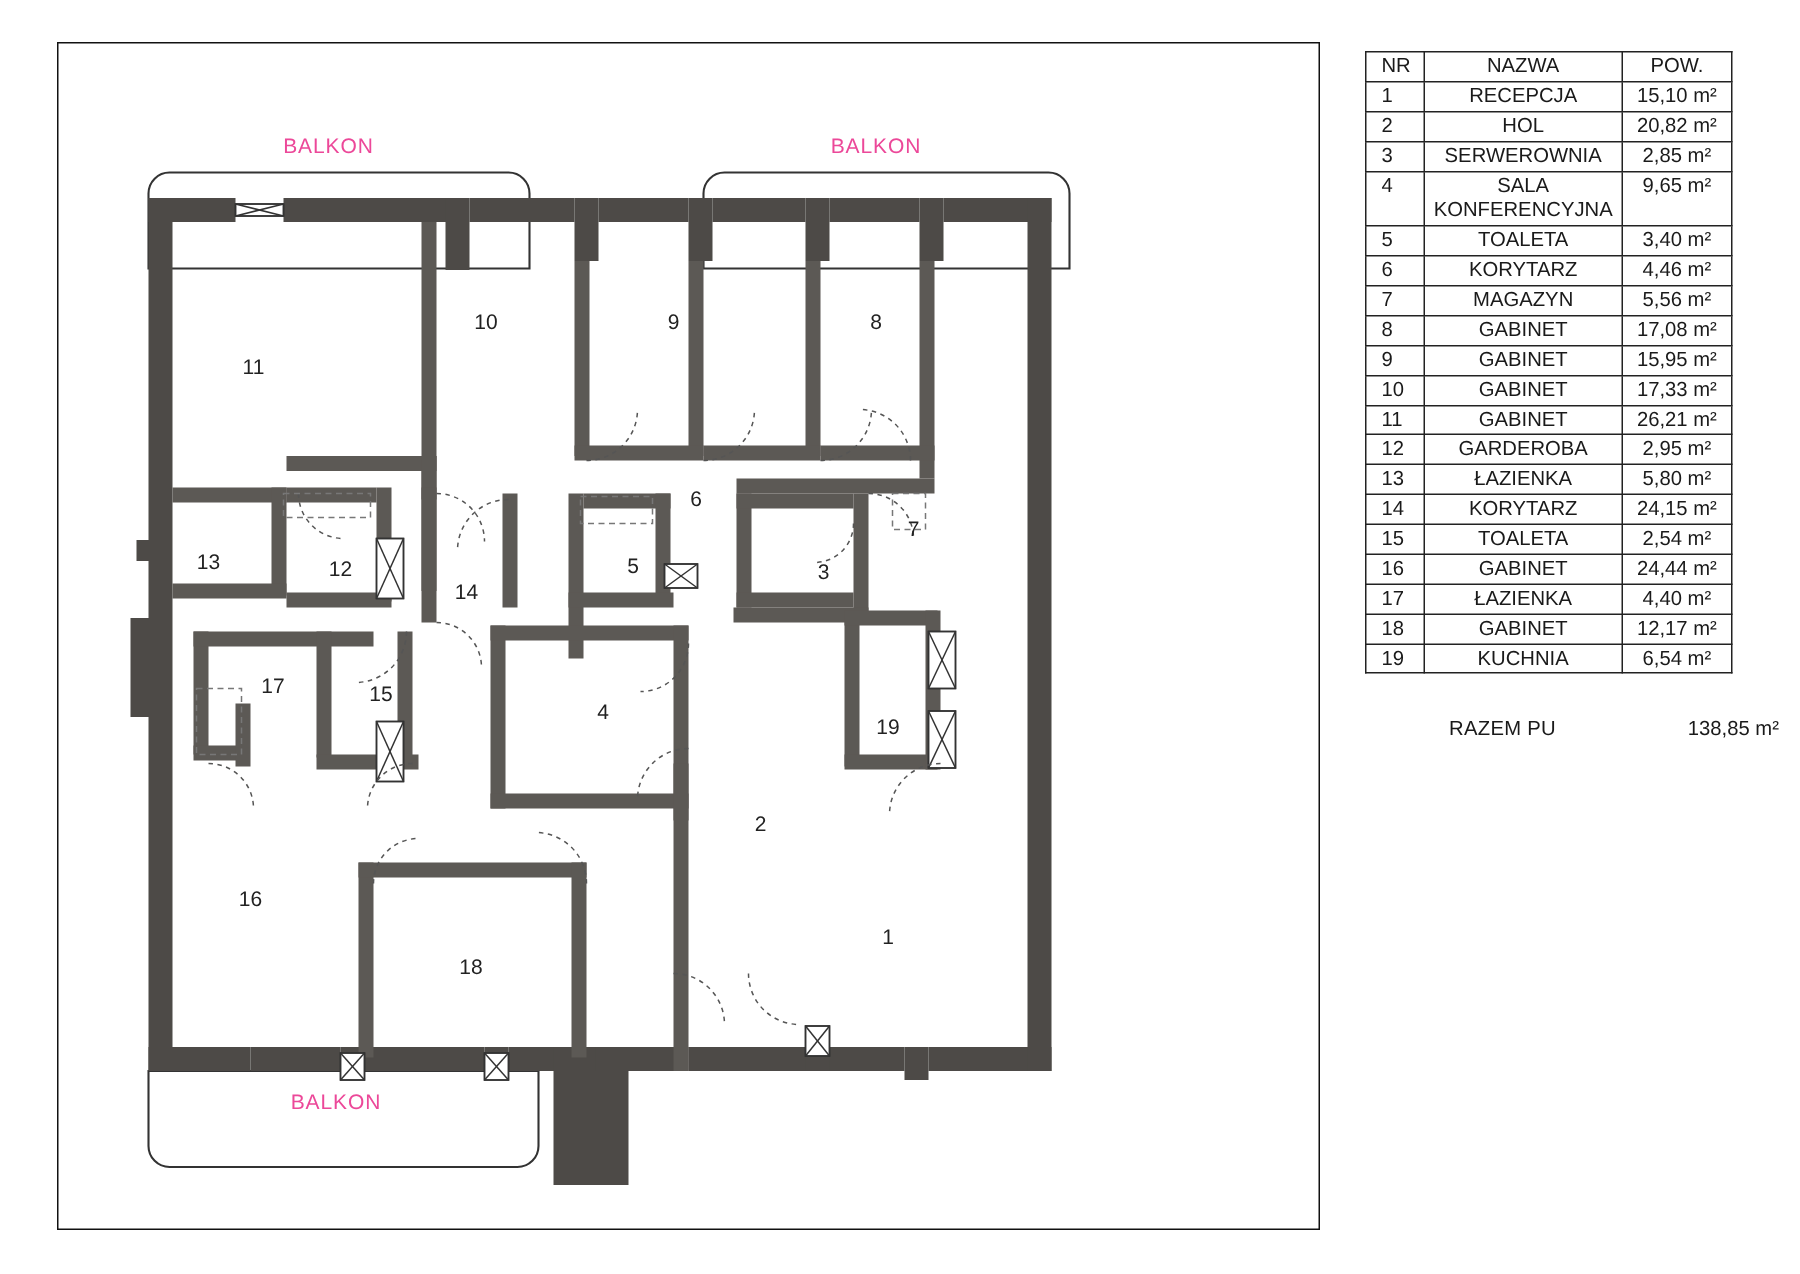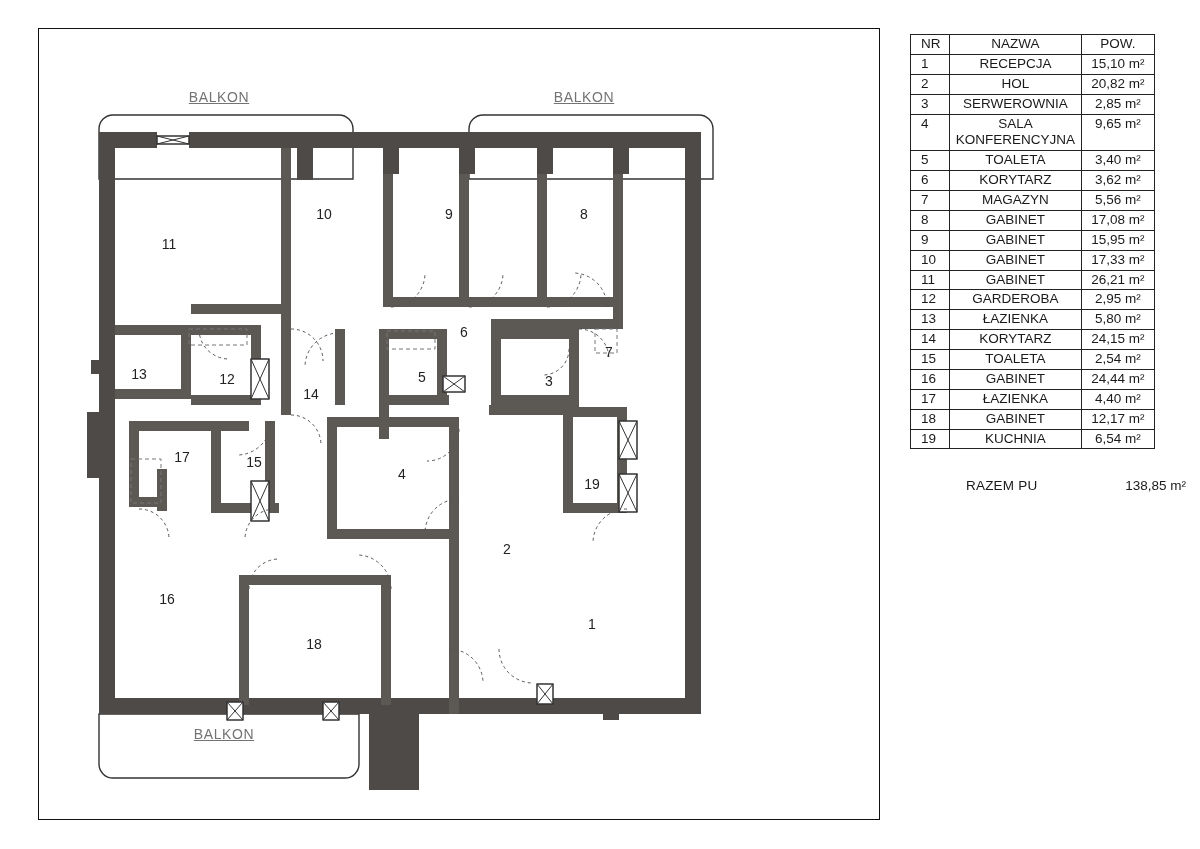--- a/index.html
+++ b/index.html
@@ -87,23 +87,22 @@
     position: absolute;
     font-size: 14px;
     color: #222;
     transform: translate(-50%, -50%);
     user-select: none;
   }
   .balcony-label {
     position: absolute;
     font-size: 14px;
     letter-spacing: 0.6px;
-    color: #737373;
+    color: #ec4899;
     transform: translate(-50%, -50%);
-    text-decoration: underline;
   }
 </style>
 </head>
 <body>
 
 <div id="plan-frame">
 
   <svg id="plan-canvas" viewBox="0 0 840 790">
     <defs>
       <pattern id="hatch" width="8" height="8" patternTransform="rotate(45)" patternUnits="userSpaceOnUse">
@@ -361,21 +360,21 @@
           <td class="area">9,65 m²</td>
         </tr>
       <tr>
           <td class="nr">5</td>
           <td class="name">TOALETA</td>
           <td class="area">3,40 m²</td>
         </tr>
       <tr>
           <td class="nr">6</td>
           <td class="name">KORYTARZ</td>
-          <td class="area">3,62 m²</td>
+          <td class="area">4,46 m²</td>
         </tr>
       <tr>
           <td class="nr">7</td>
           <td class="name">MAGAZYN</td>
           <td class="area">5,56 m²</td>
         </tr>
       <tr>
           <td class="nr">8</td>
           <td class="name">GABINET</td>
           <td class="area">17,08 m²</td>

